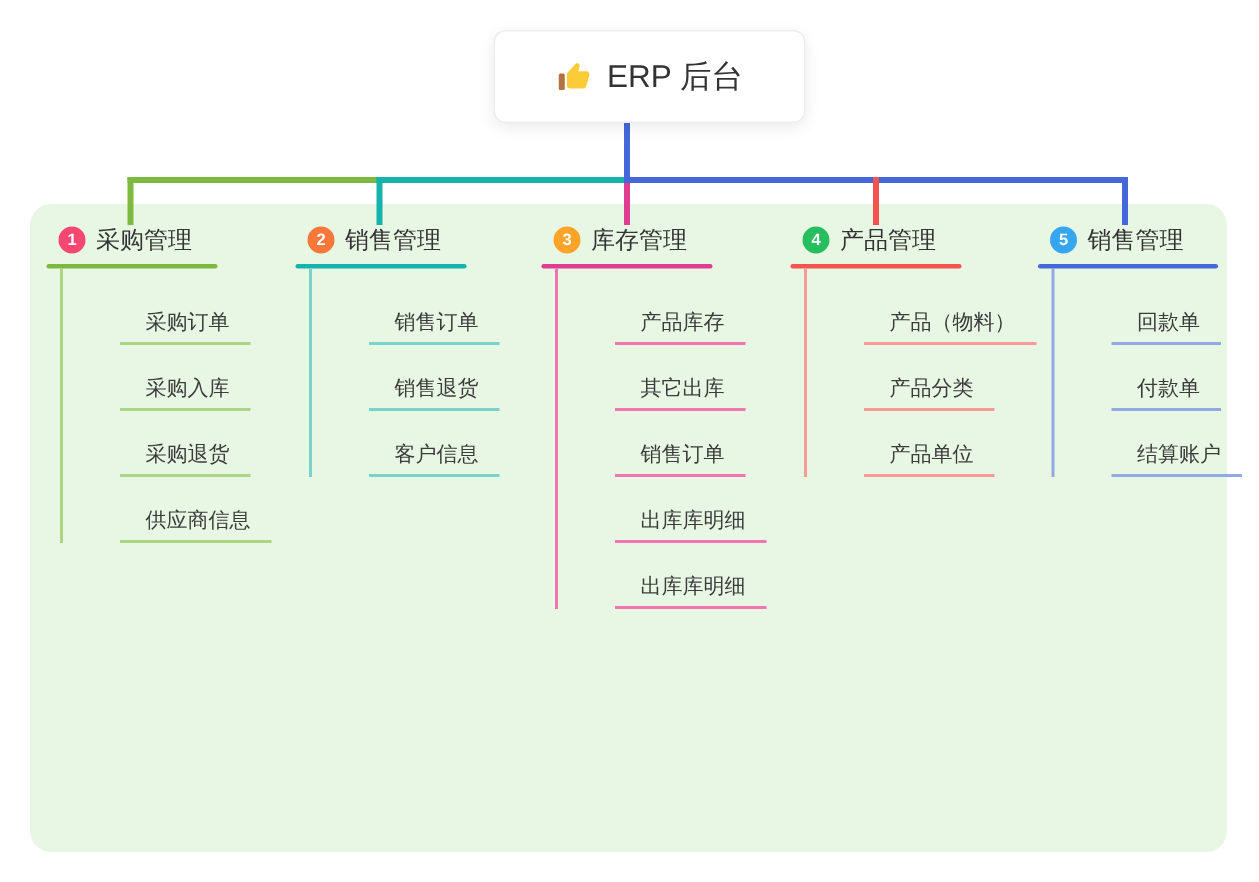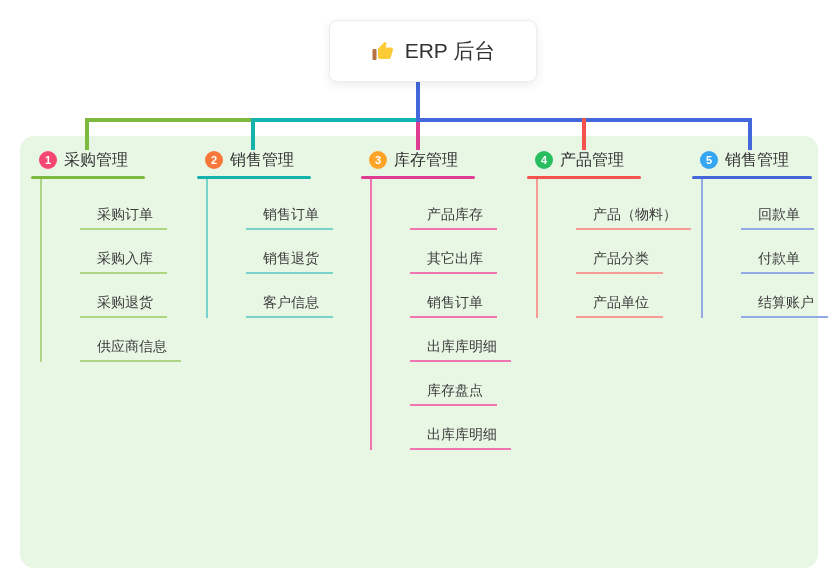--- a/index.html
+++ b/index.html
@@ -137,23 +137,20 @@
         <div class="item">
       <span class="item-label">其它出库</span>
     </div>
         <div class="item">
       <span class="item-label">销售订单</span>
     </div>
         <div class="item">
       <span class="item-label">出库库明细</span>
     </div>
         <div class="item">
-      <span class="item-label">库存盘点</span>
-    </div>
-        <div class="item">
       <span class="item-label">出库库明细</span>
     </div>
       </div>
   </div>
 
   <div class="branch b3" style="--badge: #27BE5F; --main: #F5534E; --light: #F79B97;">
     <div class="title-row">
       <span class="badge">4</span>
       <span class="branch-title">产品管理</span>
     </div>

